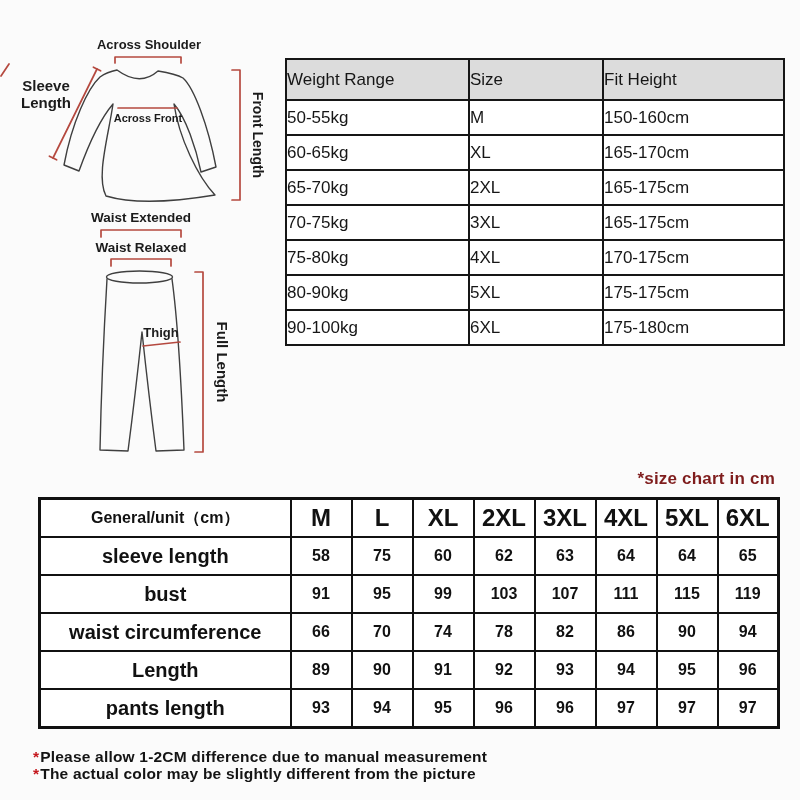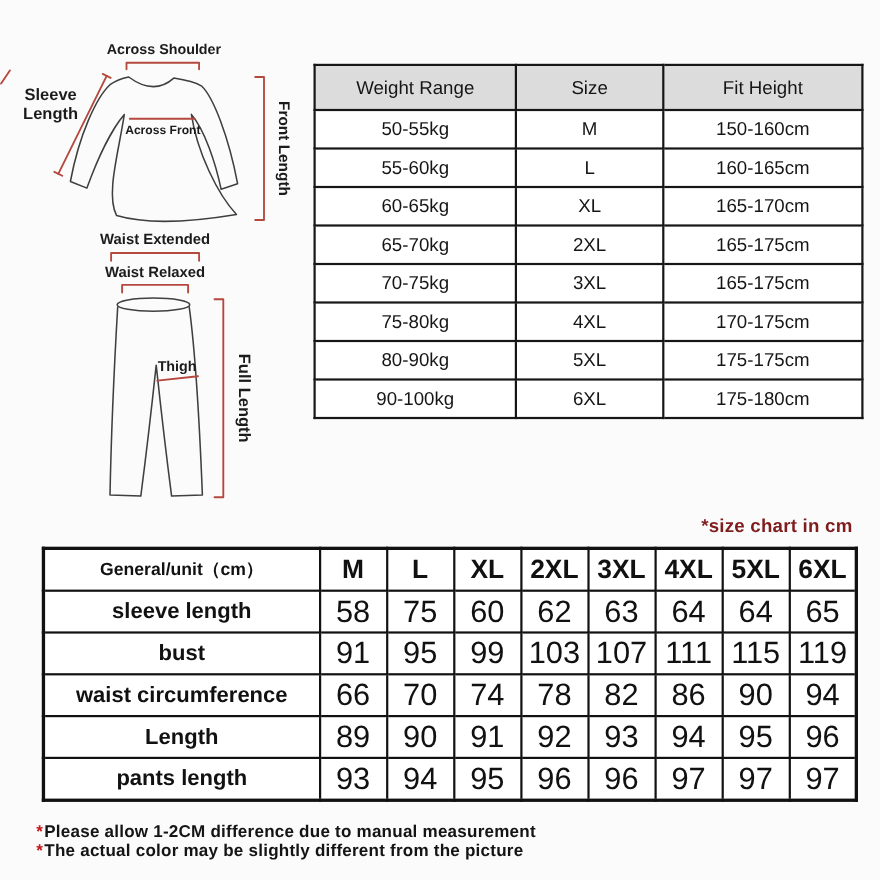--- a/index.html
+++ b/index.html
@@ -18,21 +18,21 @@
   .anno{fill:none;stroke:#b5493f;stroke-width:1.7;stroke-linecap:round;stroke-linejoin:round;}
 
   
   .wtable{
     position:absolute;left:285px;top:58px;
     border-collapse:collapse;table-layout:fixed;
     border:2px solid #161616;
   }
   .wtable th,.wtable td{
     border:2px solid #161616;
-    text-align:center;vertical-align:middle;
+    text-align:left;vertical-align:middle;
     padding:0;background:#fff;
     font-size:17px;font-weight:400;color:#161616;
   }
   .wtable th{background:#dcdcdc;height:39px;}
   .wtable td{height:33px;margin-left:16px;}
 
   
   .size-note{
     position:absolute;left:38px;top:469px;width:737px;
     text-align:right;font-size:17px;font-weight:700;color:#7f1d1d;
@@ -46,21 +46,21 @@
     border:3px solid #111;
   }
   .mtable th,.mtable td{
     border:2.5px solid #111;
     text-align:center;vertical-align:middle;
     padding:0;background:#fff;color:#111;height:36px;
   }
   .mtable th.corner{font-size:16px;font-weight:700;}
   .mtable th.size{font-size:24px;font-weight:700;}
   .mtable td.label{font-size:20px;font-weight:700;}
-  .mtable td.val{font-size:28px;font-weight:400;}
+  .mtable td.val{font-size:16px;font-weight:700;}
 
   
   .footnotes{
     position:absolute;left:33px;top:748px;
     font-size:15.5px;font-weight:700;line-height:17px;
     color:#141414;letter-spacing:.2px;
   }
   .footnote .star{color:#c4161c;margin-right:1px;}
 </style>
 </head>
@@ -124,25 +124,20 @@
           <th>Weight Range</th>
           <th>Size</th>
           <th>Fit Height</th>
         </tr>
     </thead>
     <tbody id="weight-body">
         <tr>
           <td>50-55kg</td>
           <td>M</td>
           <td>150-160cm</td>
-        </tr>
-        <tr>
-          <td>55-60kg</td>
-          <td>L</td>
-          <td>160-165cm</td>
         </tr>
         <tr>
           <td>60-65kg</td>
           <td>XL</td>
           <td>165-170cm</td>
         </tr>
         <tr>
           <td>65-70kg</td>
           <td>2XL</td>
           <td>165-175cm</td>

